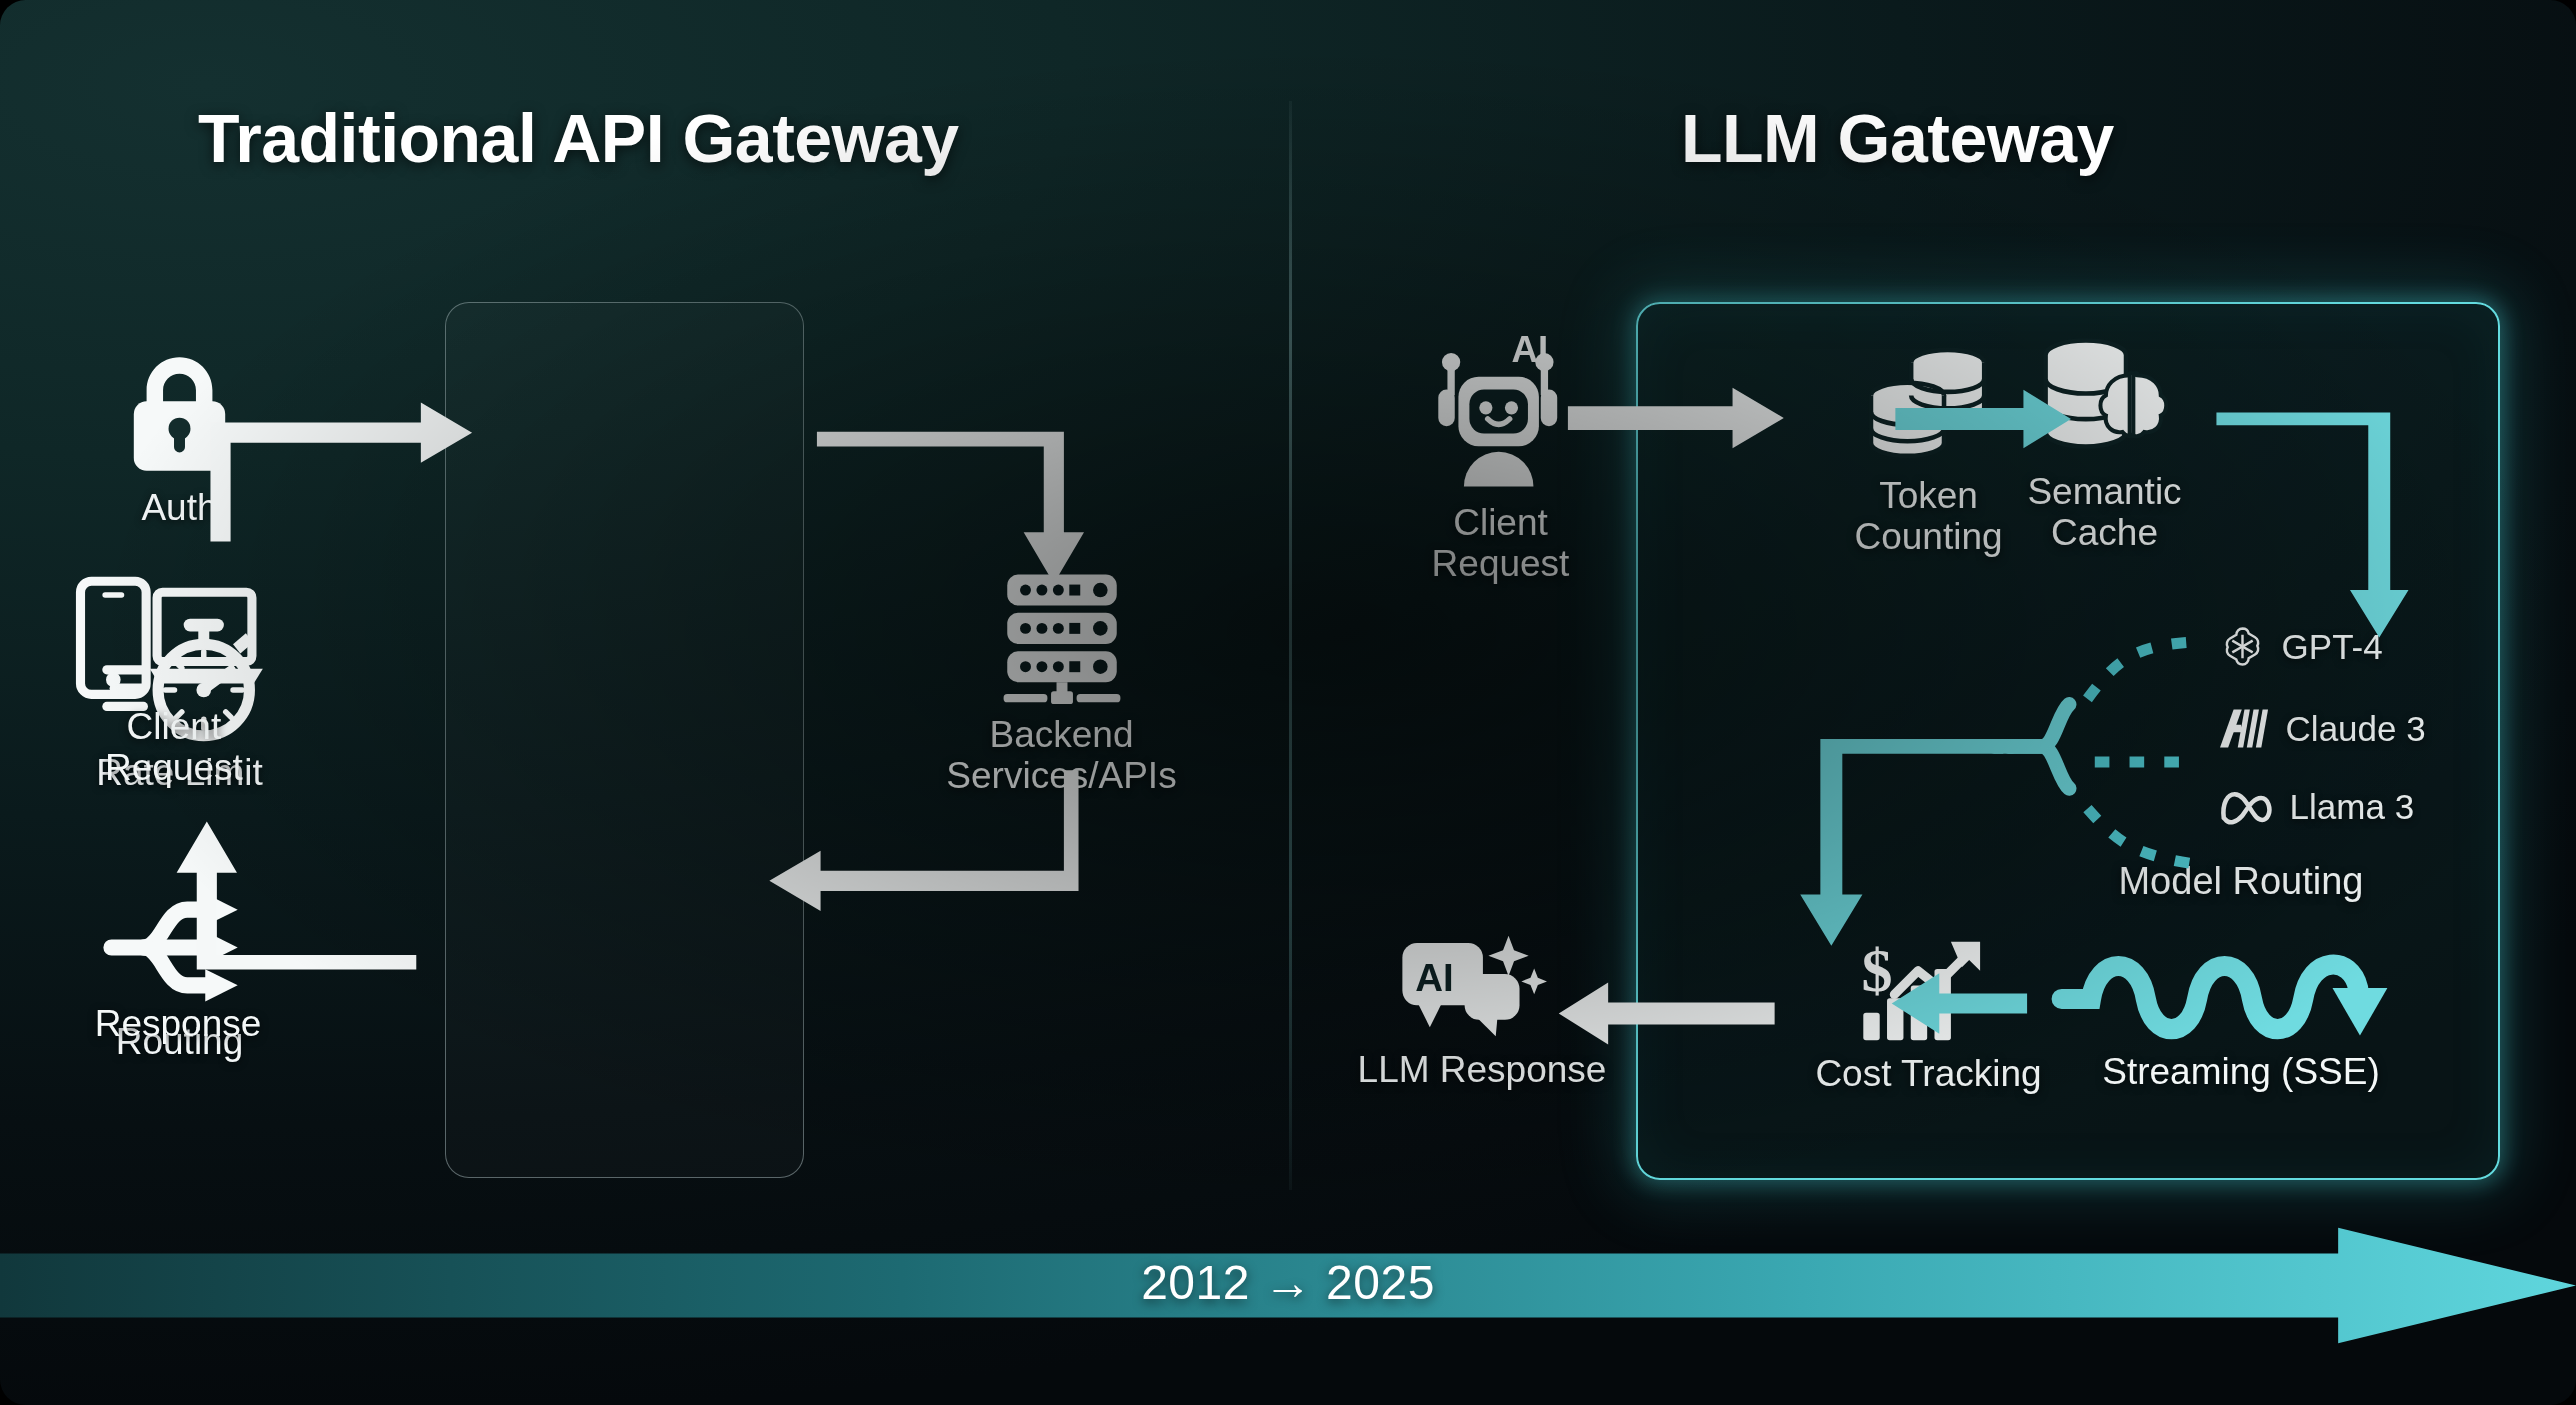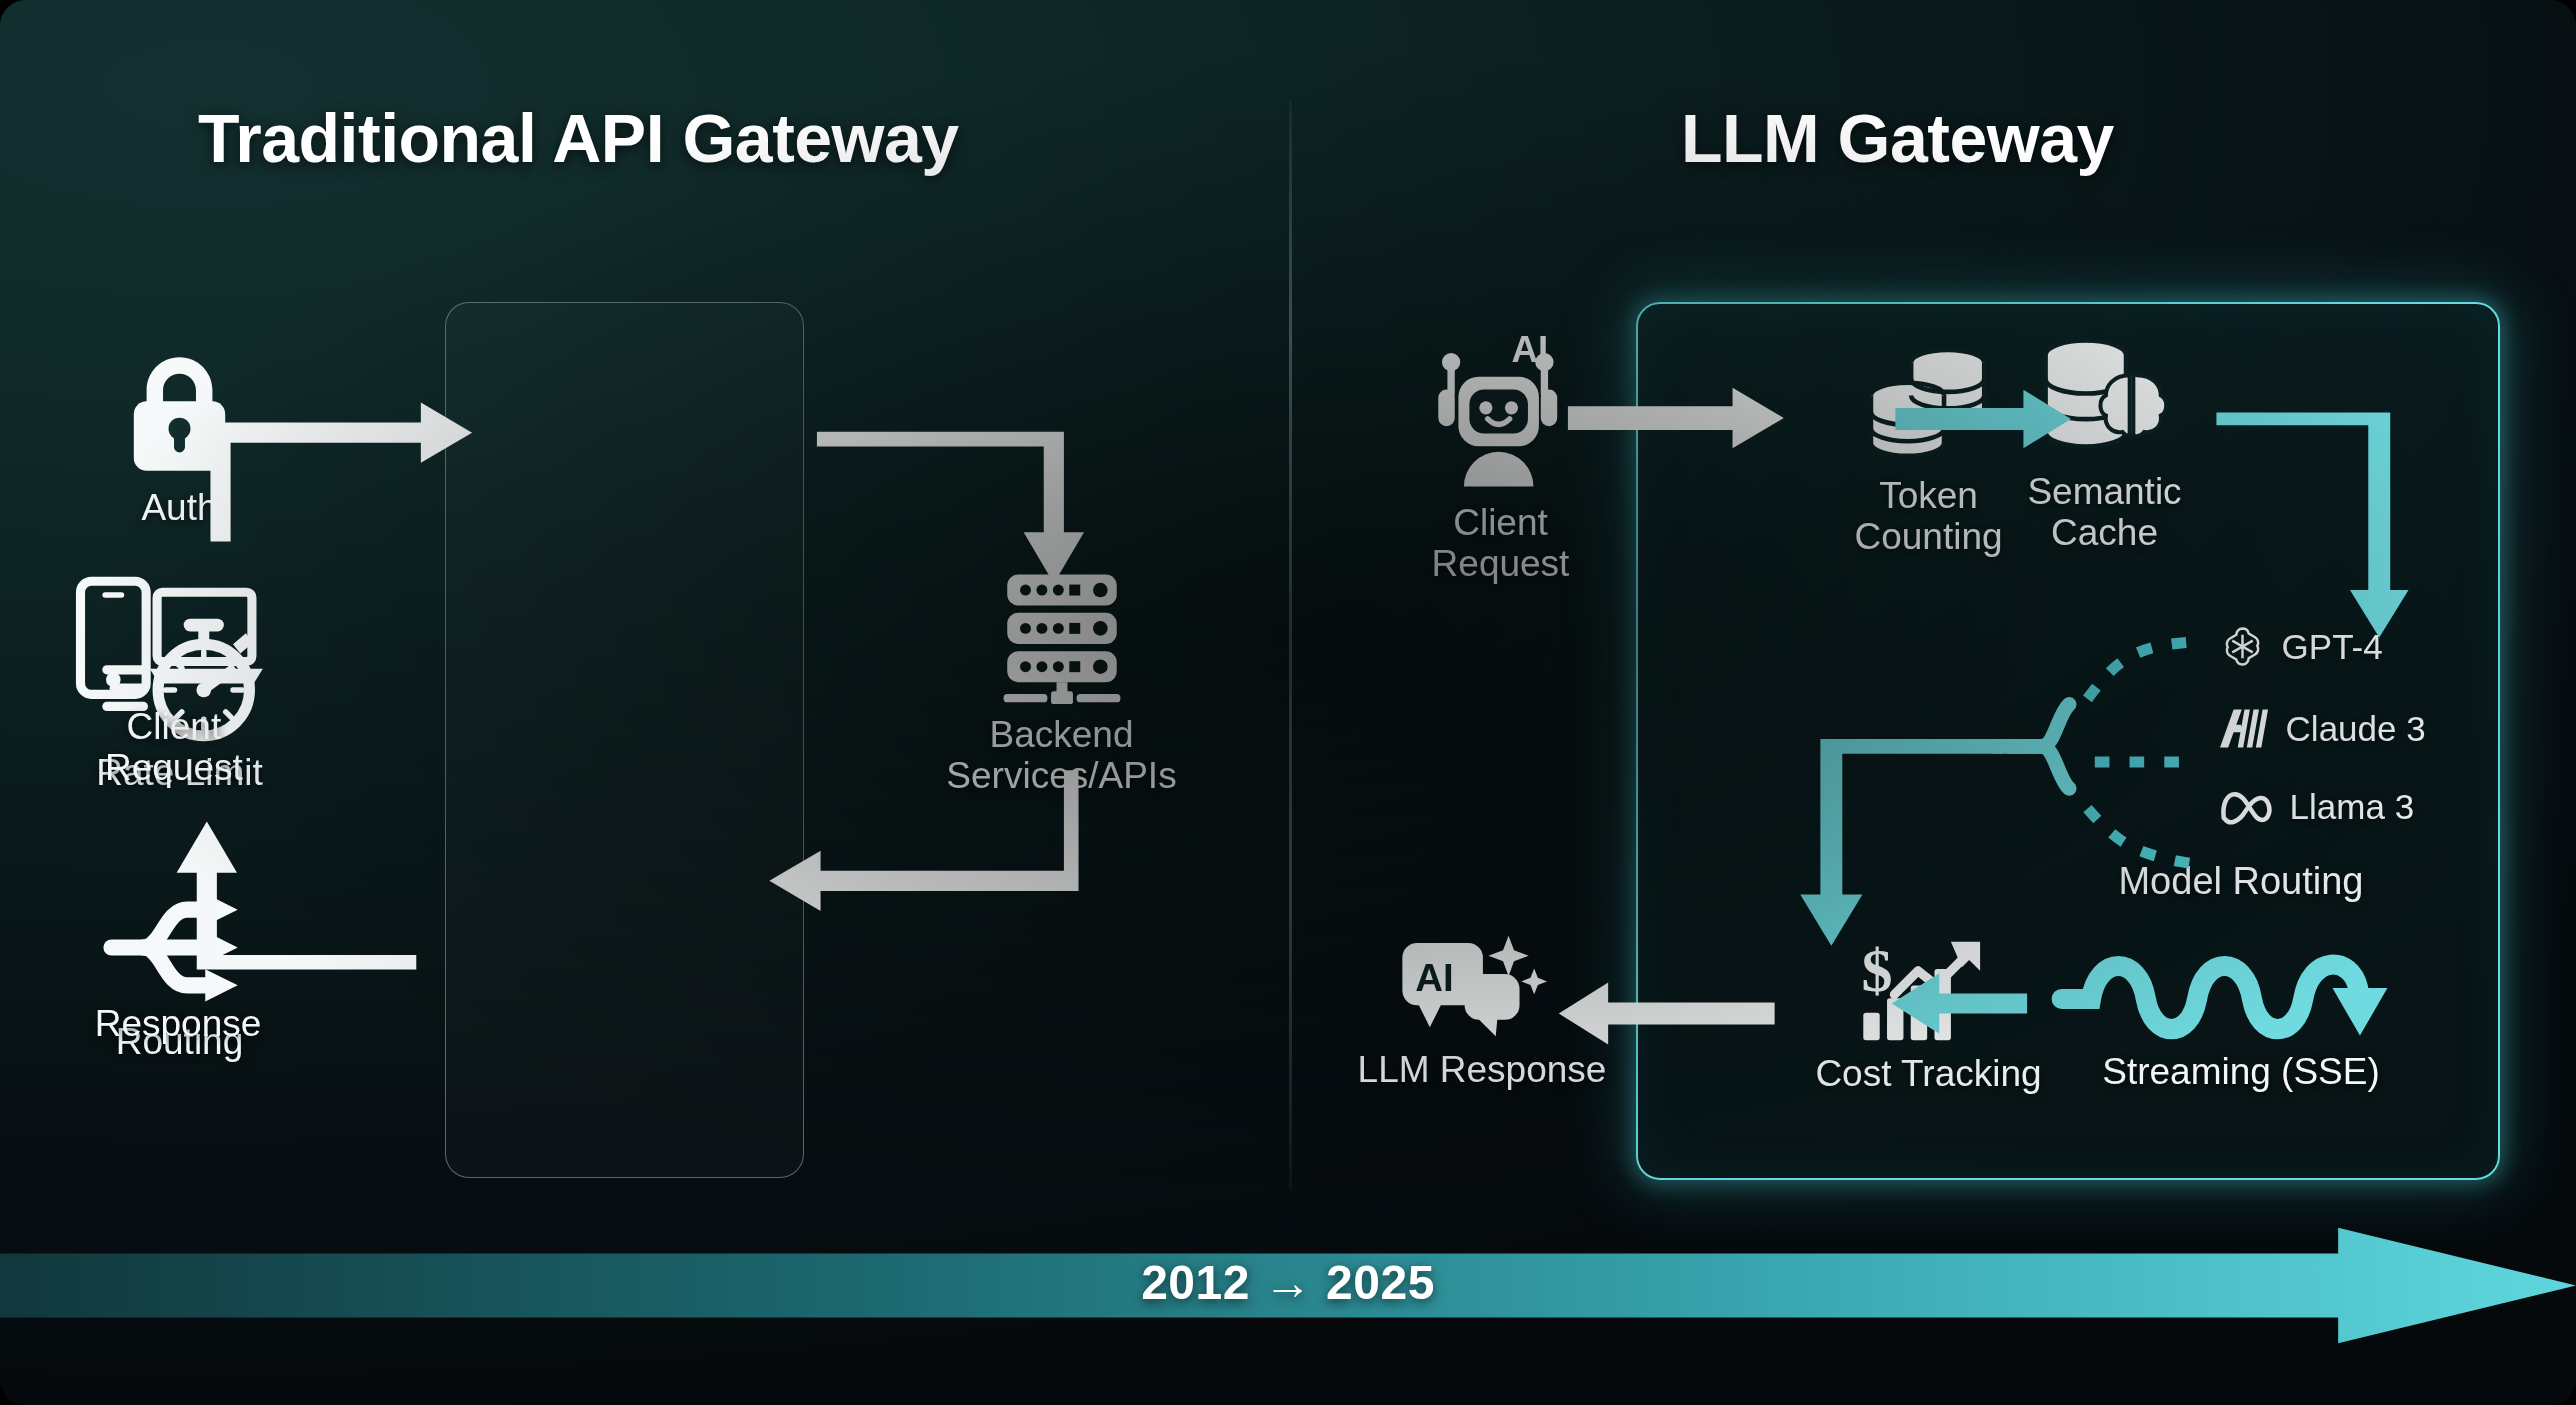--- a/index.html
+++ b/index.html
@@ -87,21 +87,21 @@
   }
   #routing-caption{
     position:absolute; left:2049px; top:860px; width:384px; text-align:center;
     color:#f4f8f8; font-size:38px; text-shadow:0 1.8px 8.2px rgba(0,0,0,.7);
   }
 
   
   #timeline{ position:absolute; left:0; top:1226px; width:2576px; height:119px; }
   #timeline-label{
     position:absolute; left:0; top:1255px; width:2576px; text-align:center;
-    color:#fff; font-size:48px; font-weight:700; letter-spacing:0.5px;
+    color:#fff; font-size:48px; font-weight:400; letter-spacing:0.5px;
     text-shadow:0 2.7px 11px rgba(0,0,0,.6);
     z-index:5;
   }
   svg{ display:block; overflow:visible; }
 </style>
 </head>
 <body>
 
 <div id="stage">
 

